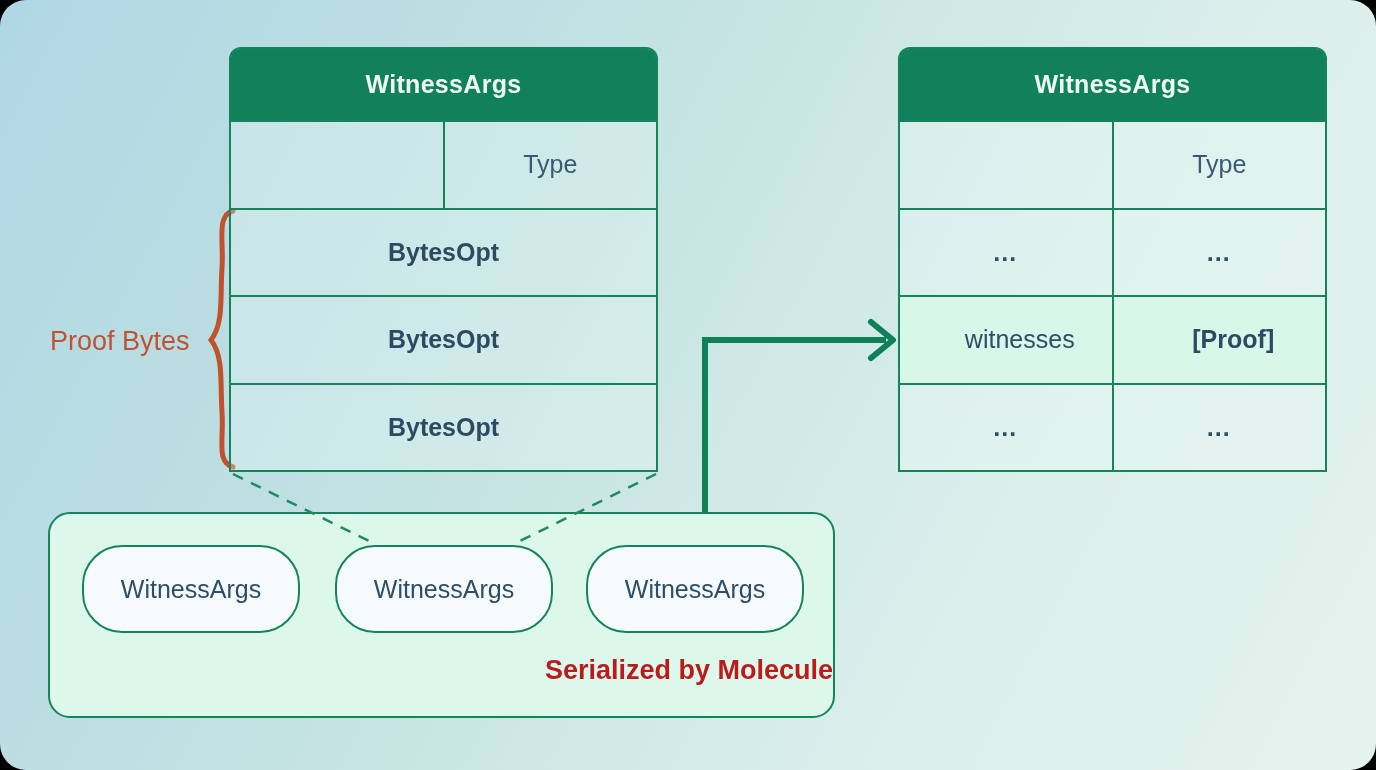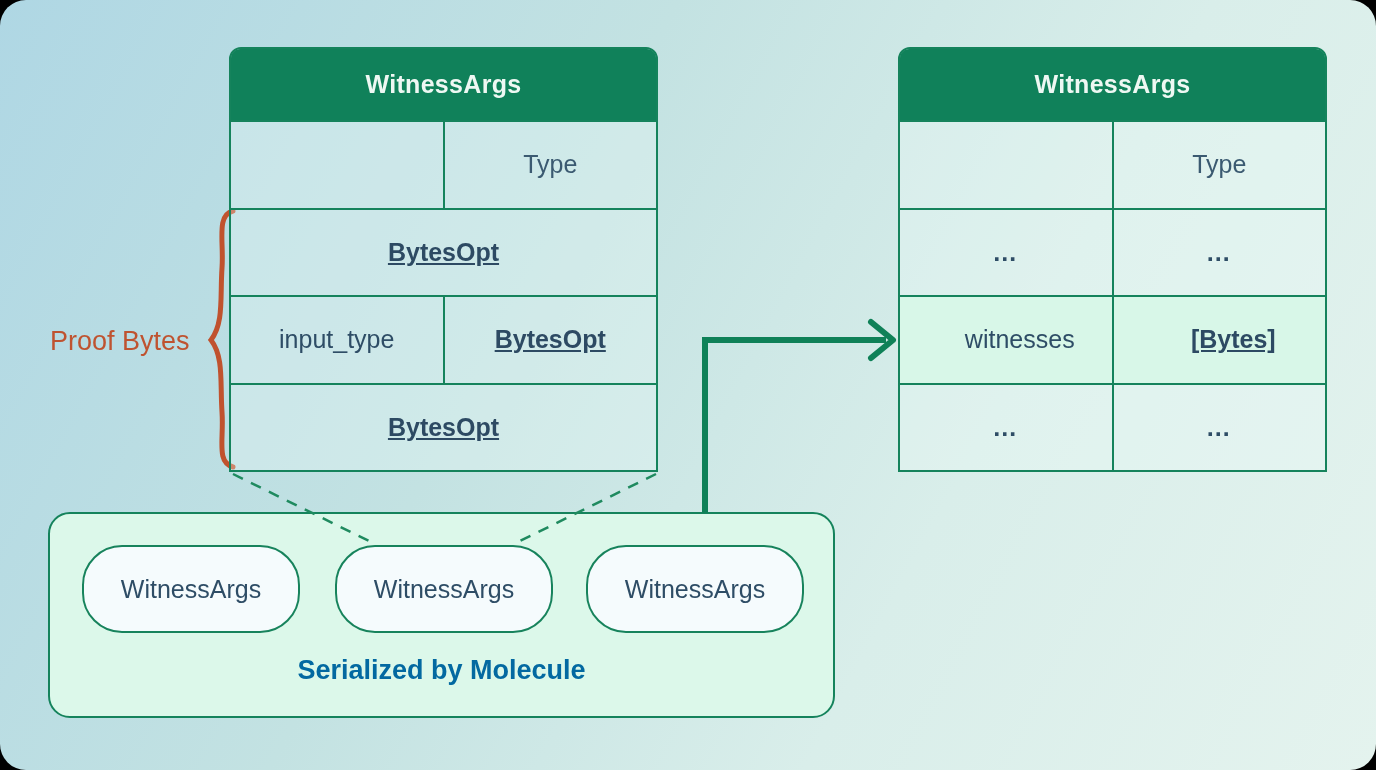--- a/index.html
+++ b/index.html
@@ -21,21 +21,21 @@
     height:71px;flex:0 0 71px;background:#10815a;border-radius:9px 9px 0 0;
     display:flex;align-items:center;justify-content:center;
     color:#eef8f3;font-weight:bold;font-size:25px;letter-spacing:.3px;
   }
   .trow{flex:1;display:flex;border-top:2px solid #15835c;}
   .cell{
     flex:1;display:flex;align-items:center;justify-content:center;
     font-size:25px;color:#2e4d66;background:rgba(240,252,247,0.30);
   }
   .cell + .cell{border-left:2px solid #15835c;}
-  .cell.b{font-weight:bold;color:#2d4a63;text-decoration:underline;}
+  .cell.b{font-weight:bold;color:#2d4a63;}
   .cell.muted{color:#3b5a71;text-align:center;}
   .cell.dots{font-weight:bold;letter-spacing:2px;}
   .trow.hl .cell{background:#d8f7e8;padding-left:28px;}
   
   .proof-label{
     position:absolute;left:50px;top:326px;z-index:4;
     font-size:27px;color:#bf5330;white-space:nowrap;
   }
   
   .ser-box{
@@ -43,22 +43,22 @@
     background:#dcf8ea;border:2px solid #15835c;border-radius:22px;z-index:2;
   }
   .pill{
     position:absolute;top:31px;width:218px;height:88px;box-sizing:border-box;
     background:#f5fbfd;border:2px solid #17835c;border-radius:40px;
     display:flex;align-items:center;justify-content:center;
     font-size:25px;color:#2e4d66;
   }
   .pill-1{left:32px;} .pill-2{left:285px;} .pill-3{left:536px;}
   .ser-caption{
-    position:absolute;left:0;right:0;top:141px;text-align:center;
-    font-size:27px;font-weight:bold;color:#0369a1;
+    position:absolute;left:0;right:0;top:141px;text-align:right;
+    font-size:27px;font-weight:bold;color:#b91c1c;
   }
 </style>
 </head>
 <body>
 
 <div class="canvas">
 
   <svg class="overlay" width="1376" height="770" viewBox="0 0 1376 770">
     <path d="M233 211 C216 215 224 242 222 268 C220 297 224 323 211 340 C224 357 220 383 222 412 C224 440 216 462 233 467" stroke="#c0522e" stroke-width="5" fill="none" stroke-linecap="round"></path>
     <line x1="233" y1="474" x2="371" y2="542" stroke="#1f8a5f" stroke-width="2.5" stroke-dasharray="11 9"></line>
@@ -72,21 +72,20 @@
       <span>WitnessArgs</span>
     </div>
     <div class="trow">
       <div class="cell"></div>
       <div class="cell muted">Type</div>
     </div>
     <div class="trow">
       <div class="cell b">BytesOpt</div>
     </div>
     <div class="trow">
-      <div class="cell">input_type</div>
       <div class="cell b">BytesOpt</div>
     </div>
     <div class="trow">
       <div class="cell b">BytesOpt</div>
     </div>
   </div>
 
   <div class="tbl tbl-right">
     <div class="thead">
       <span>WitnessArgs</span>
@@ -94,21 +93,21 @@
     <div class="trow">
       <div class="cell"></div>
       <div class="cell muted">Type</div>
     </div>
     <div class="trow">
       <div class="cell dots">…</div>
       <div class="cell dots">…</div>
     </div>
     <div class="trow hl">
       <div class="cell">witnesses</div>
-      <div class="cell b">[Bytes]</div>
+      <div class="cell b">[Proof]</div>
     </div>
     <div class="trow">
       <div class="cell dots">…</div>
       <div class="cell dots">…</div>
     </div>
   </div>
 
   <div class="proof-label">Proof Bytes</div>
 
   <div class="ser-box">

